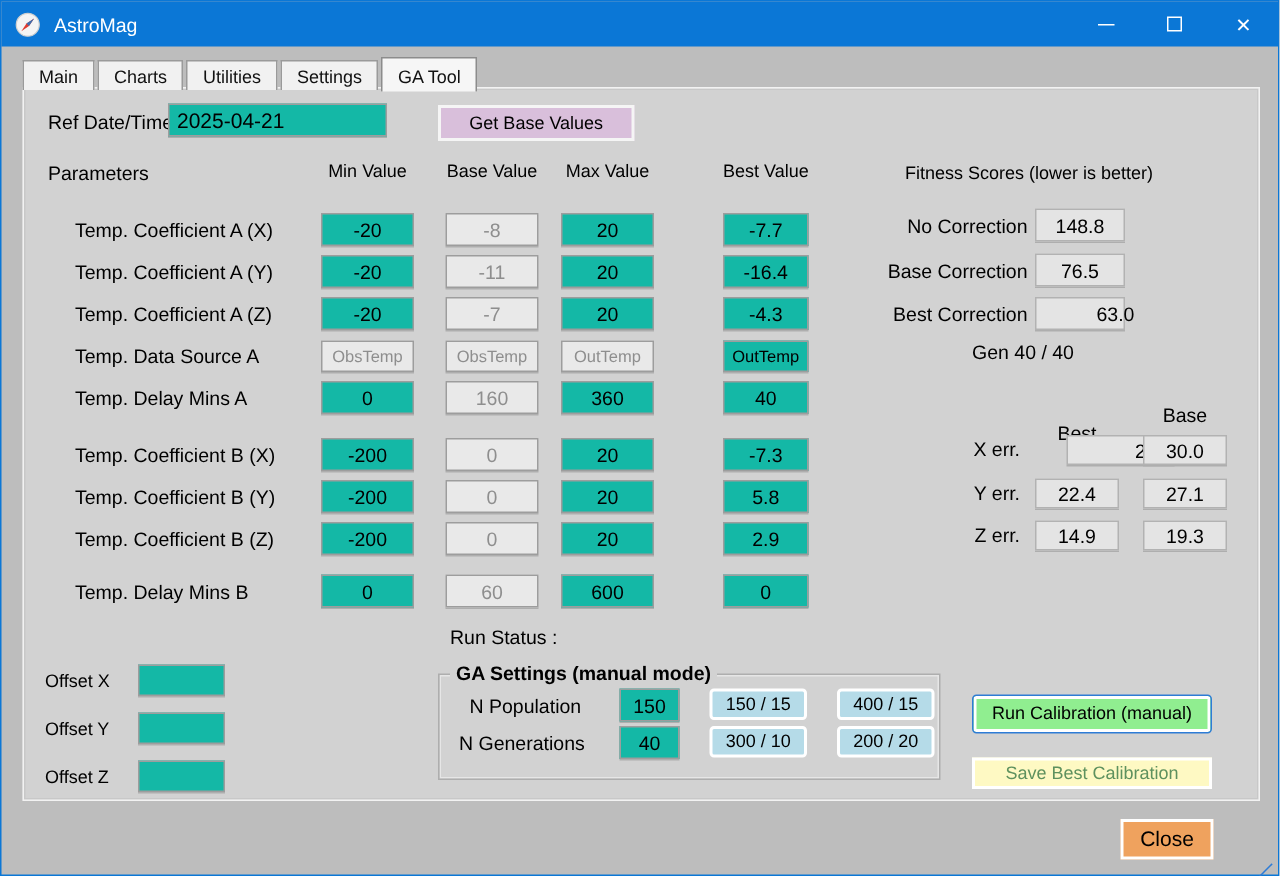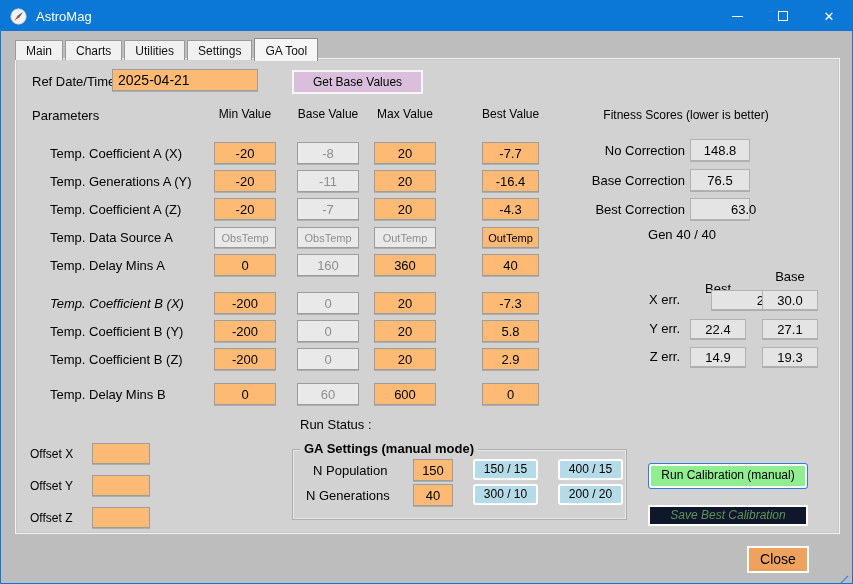--- a/index.html
+++ b/index.html
@@ -21,30 +21,30 @@
   .glyph-close{color:#fff;font-size:13px;line-height:1;}
   
   #tabstrip{position:absolute;left:14px;top:37px;display:flex;align-items:flex-end;z-index:3;}
   .tab{font-size:12px;padding:3px 10px 4px 10px;background:#f1f1f1;border:1px solid #9a9a9a;border-bottom:none;margin-right:2px;color:#111;height:20px;}
   .tab.active{background:#f6f6f6;height:23px;padding-top:5px;margin-bottom:-1px;border-color:#8c8c8c;}
   
   #page{position:absolute;left:14px;top:57px;width:825px;height:476px;background:var(--page);border:1px solid #f2f2f2;box-shadow:0 0 0 1px #c8c8c8 inset;}
   .lbl{position:absolute;font-size:13px;color:#000;white-space:nowrap;}
   .hdr{position:absolute;font-size:12px;color:#000;text-align:center;white-space:nowrap;}
   
-  .tb{position:absolute;height:22px;background:#fdba74;border:1px solid #9d9d9d;box-shadow:0 1px 0 #aeaeae;font-size:13px;text-align:center;color:#000;}
+  .tb{position:absolute;height:22px;background:#14b8a6;border:1px solid #9d9d9d;box-shadow:0 1px 0 #aeaeae;font-size:13px;text-align:center;color:#000;}
   .tb.dis{background:#e9e9e9;color:#8e8e8e;-webkit-text-fill-color:#8e8e8e;}
   .tb.sm{font-size:11px;height:21px;}
   .ro{position:absolute;background:#e4e4e4;border:1px solid #b2b2b2;box-shadow:0 1px 0 #aeaeae;font-size:13px;text-align:center;line-height:20px;color:#000;}
   
   .btn{position:absolute;font-size:12px;text-align:center;cursor:default;color:#000;}
   #get-base{left:276px;top:11px;width:131px;height:24px;background:#d9bfdb;border:2px solid #f5f5f5;line-height:20px;}
   .preset{width:65px;height:21px;background:#b5dbe8;border:2px solid #fff;border-radius:3px;line-height:17px;}
   #run-btn{left:632px;top:404px;width:160px;height:26px;background:#90ee90;border:1px solid #2e7cd6;box-shadow:inset 0 0 0 2px #fff;border-radius:3px;line-height:23px;}
-  #save-btn{left:632px;top:446px;width:160px;height:21px;background:#0f172a;border:2px solid #fff;color:#5e915e;line-height:17px;font-style:italic;}
+  #save-btn{left:632px;top:446px;width:160px;height:21px;background:#fef9c3;border:2px solid #fff;color:#5e915e;line-height:17px;}
   #close-btn{position:absolute;left:746px;top:545px;width:62px;height:27px;background:#efa25e;border:2px solid #fff;font-size:14px;line-height:23px;text-align:center;}
   
   #gabox{position:absolute;left:276px;top:390px;width:335px;height:71px;border:1px solid #aeaeae;box-shadow:0 0 0 1px #e6e6e6 inset;}
   #gabox .gb-title{position:absolute;left:7px;top:-9px;background:var(--page);padding:0 4px;font-size:13px;font-weight:bold;white-space:nowrap;}
   
   #status-bar{position:absolute;left:373px;top:355px;width:392px;height:21px;background:#90ee90;font-size:13px;line-height:21px;padding-left:6px;color:#000;}
   
   #grip{position:absolute;right:2px;bottom:2px;width:13px;height:1px;background:#2e7cd6;transform:rotate(-45deg);}
 </style>
 </head>
@@ -94,21 +94,21 @@
     <div class="hdr" style="left:520px;top:49px;width:300px;">Fitness Scores (lower is better)</div>
 
     <div>
       <div class="lbl" style="left:34px;top:87px;">Temp. Coefficient A (X)</div>
       <input class="tb" style="left: 198px; top: 83px; width: 62px;" value="-20">
       <input class="tb dis" style="left: 281px; top: 83px; width: 62px;" disabled="" value="-8">
       <input class="tb" style="left: 358px; top: 83px; width: 62px;" value="20">
       <input class="tb" style="left: 466px; top: 83px; width: 57px;" value="-7.7">
     </div>
     <div>
-      <div class="lbl" style="left:34px;top:115px;">Temp. Generations A (Y)</div>
+      <div class="lbl" style="left:34px;top:115px;">Temp. Coefficient A (Y)</div>
       <input class="tb" style="left: 198px; top: 111px; width: 62px;" value="-20">
       <input class="tb dis" style="left: 281px; top: 111px; width: 62px;" disabled="" value="-11">
       <input class="tb" style="left: 358px; top: 111px; width: 62px;" value="20">
       <input class="tb" style="left: 466px; top: 111px; width: 57px;" value="-16.4">
     </div>
     <div>
       <div class="lbl" style="left:34px;top:143px;">Temp. Coefficient A (Z)</div>
       <input class="tb" style="left: 198px; top: 139px; width: 62px;" value="-20">
       <input class="tb dis" style="left: 281px; top: 139px; width: 62px;" disabled="" value="-7">
       <input class="tb" style="left: 358px; top: 139px; width: 62px;" value="20">
@@ -122,21 +122,21 @@
       <input class="tb sm" style="left: 466px; top: 168px; width: 57px;" value="OutTemp">
     </div>
     <div>
       <div class="lbl" style="left:34px;top:199px;">Temp. Delay Mins A</div>
       <input class="tb" style="left: 198px; top: 195px; width: 62px;" value="0">
       <input class="tb dis" style="left: 281px; top: 195px; width: 62px;" disabled="" value="160">
       <input class="tb" style="left: 358px; top: 195px; width: 62px;" value="360">
       <input class="tb" style="left: 466px; top: 195px; width: 57px;" value="40">
     </div>
     <div>
-      <div class="lbl" style="left:34px;top:237px;font-style:italic;">Temp. Coefficient B (X)</div>
+      <div class="lbl" style="left:34px;top:237px;">Temp. Coefficient B (X)</div>
       <input class="tb" style="left: 198px; top: 233px; width: 62px;" value="-200">
       <input class="tb dis" style="left: 281px; top: 233px; width: 62px;" disabled="" value="0">
       <input class="tb" style="left: 358px; top: 233px; width: 62px;" value="20">
       <input class="tb" style="left: 466px; top: 233px; width: 57px;" value="-7.3">
     </div>
     <div>
       <div class="lbl" style="left:34px;top:265px;">Temp. Coefficient B (Y)</div>
       <input class="tb" style="left: 198px; top: 261px; width: 62px;" value="-200">
       <input class="tb dis" style="left: 281px; top: 261px; width: 62px;" disabled="" value="0">
       <input class="tb" style="left: 358px; top: 261px; width: 62px;" value="20">

